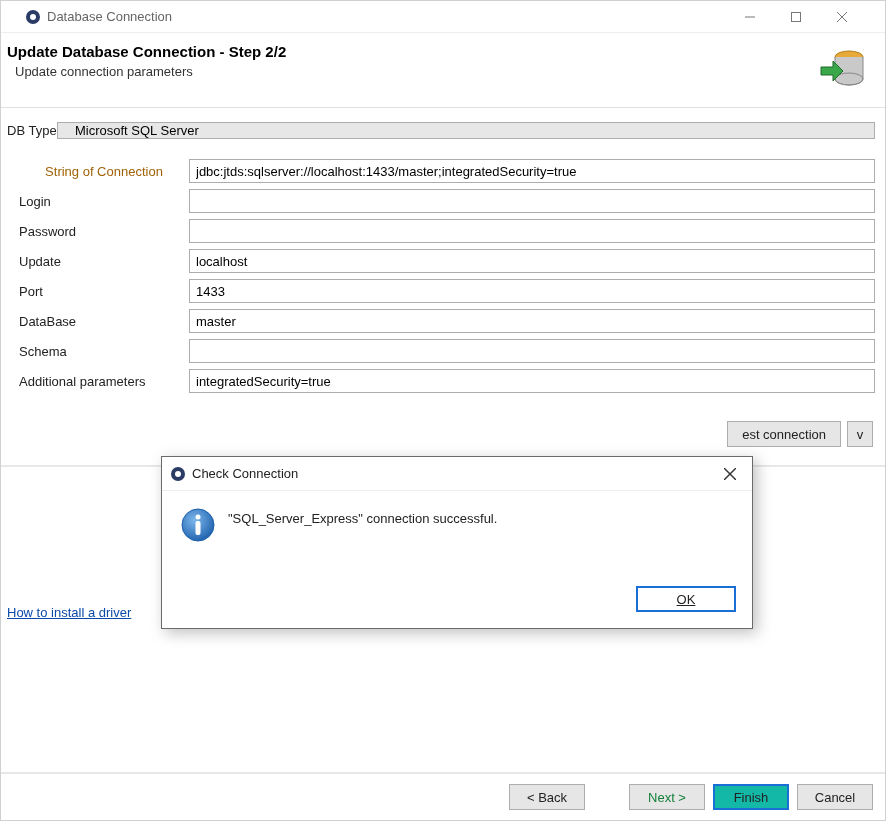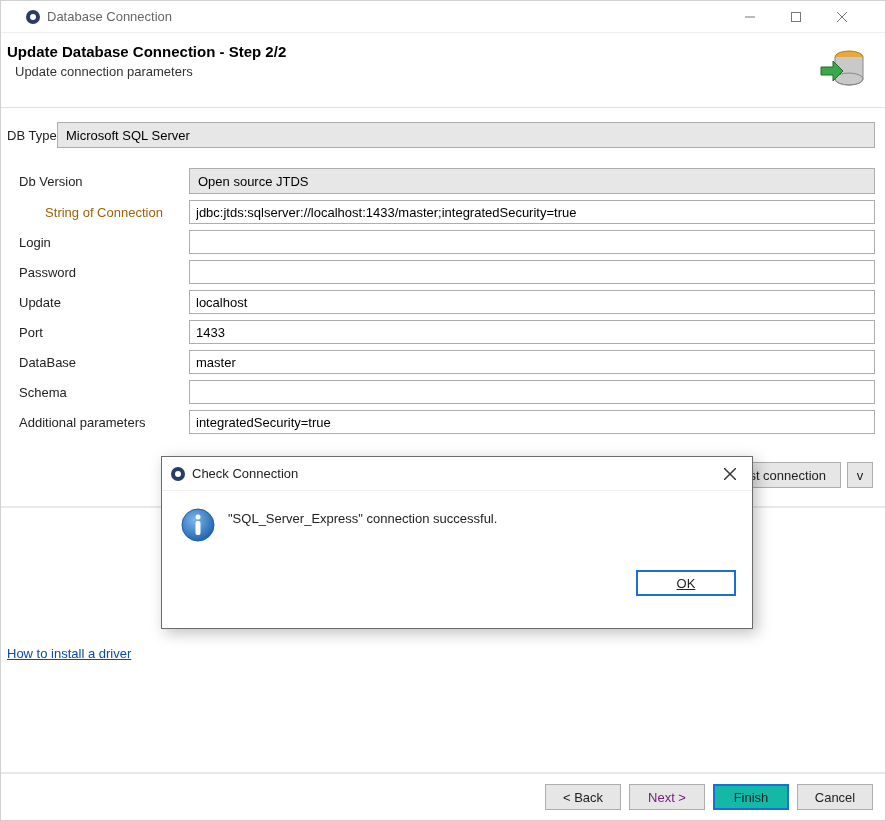--- a/index.html
+++ b/index.html
@@ -14,44 +14,44 @@
   .header { padding:10px 10px 8px 6px; display:flex; align-items:flex-start; }
   .header-left { flex:1; }
   .page-title { font-weight:bold; font-size:15px; margin:0; color:#000;}
   .page-subtitle { margin:4px 0 0 8px; font-size:13px; color:#333; }
   .header-icon { width:48px; height:46px; margin-right:8px; margin-top:4px; }
   .divider { height:1px; background:#e0e0e0; margin:6px 0 14px 0; }
   .divider2 { height:2px; background:#e8e8e8; margin:18px 0; }
   .content { padding:0 10px 0 6px; flex:0 0 auto; }
   .row { display:flex; align-items:center; margin-bottom:6px; }
   .row label { width:50px; font-size:13px; color:#222; }
-  .row select,.fields select { flex:1; height:26px; border:1px solid #adadad; background:#e7e7e7; font-size:13px; padding:0 8px; }
+  .row select,.fields select { flex:1; height:17px; border:1px solid #adadad; background:#e7e7e7; font-size:13px; padding:0 17px; }
   .fields { padding:0 10px 0 18px; }
   .frow { display:flex; align-items:center; margin-bottom:6px; }
   .frow label { width:170px; font-size:13px; }
   .frow input[type="text"], .frow input[type="password"] { flex:1; height:24px; border:1px solid #adadad; background:#fff; font-size:13px; padding:0 6px; }
   .frow .disabled-label { color:#a16207;text-align:center; }
   .actions { display:flex; justify-content:flex-end; padding:22px 12px 0 0; gap:6px; }
   .btn { height:26px; padding:0 14px; border:1px solid #adadad; background:#e6e6e6; font-size:13px; display:flex; align-items:center; justify-content:center; cursor:pointer;}
   .btn.sq { width:26px; padding:0; }
   .link-row { padding:10px 6px; margin-top:110px; }
   .link { color:#0a4aa8; text-decoration:underline; font-size:13px; }
   .footer { position:absolute; left:0; right:0; bottom:0; height:48px; border-top:2px solid #e7e7e7; background:#fff; display:flex; align-items:center; justify-content:flex-end; padding:0 12px; gap:8px; }
   .footer .fbtn { width:76px; height:26px; border:1px solid #adadad; background:#e6e6e6; font-size:13px; display:flex; align-items:center; justify-content:center; }
   .footer .fbtn.primary { border:1px solid #1a6fd6; box-shadow: inset 0 0 0 1px #1a6fd6; background:#14b8a6; }
-  .footer .fbtn.disabled { color:#701a75; }
+  .footer .fbtn.disabled { color:#15803d;margin-left:36px; }
   .modal { position:absolute; left:160px; top:455px; width:592px; height:173px; background:#fff; border:1px solid #6a6a6a; box-shadow: 4px 4px 14px rgba(0,0,0,0.25); display:flex; flex-direction:column;}
   .modal-title { height:34px; display:flex; align-items:center; padding:0 8px; border-bottom:1px solid #eee;}
   .modal-title .ticon { width:16px; height:16px; margin-right:6px; display:flex; align-items:center; justify-content:center; }
   .modal-title .ttext { flex:1; font-size:13px; color:#222;}
   .modal-title .tclose { width:28px; height:28px; display:flex; align-items:center; justify-content:center;}
   .modal-body { flex:1; display:flex; padding:16px; }
   .info-icon { width:36px; height:36px; margin:0 12px 0 2px; flex-shrink:0;}
   .modal-msg { font-size:13px; color:#222; padding-top:4px;}
-  .modal-footer { display:flex; justify-content:flex-end; padding:10px 16px 32px 16px;text-decoration:underline;}
+  .modal-footer { display:flex; justify-content:flex-end; padding:10px 16px 16px 16px;text-decoration:underline;}
   .modal-footer .mok { width:100px; height:26px; border:1px solid #1a6fd6; box-shadow: inset 0 0 0 1px #1a6fd6; background:#fff; font-size:13px; display:flex; align-items:center; justify-content:center;}
   select { appearance:none; -webkit-appearance:none; background-image: linear-gradient(45deg, transparent 50%, #555 50%), linear-gradient(135deg, #555 50%, transparent 50%); background-position: calc(100% - 14px) 11px, calc(100% - 9px) 11px; background-size: 5px 5px, 5px 5px; background-repeat:no-repeat; padding-right:24px;}
 </style>
 </head>
 <body>
 
 <div class="window">
 
   <div class="titlebar">
     <span class="title-icon">
@@ -103,26 +103,20 @@
       <label>DB Type</label>
       <select>
         <option>Microsoft SQL Server</option>
       </select>
     </div>
   </div>
 
   <div style="height:14px"></div>
 
   <div class="fields">
-    <div class="frow">
-      <label>Db Version</label>
-      <select>
-        <option>Open source JTDS</option>
-      </select>
-    </div>
     <div class="frow">
       <label class="disabled-label">String of Connection</label>
       <input type="text" value="jdbc:jtds:sqlserver://localhost:1433/master;integratedSecurity=true" style="">
     </div>
     <div class="frow">
       <label>Login</label>
       <input type="text" value="" style="">
     </div>
     <div class="frow">
       <label>Password</label>

